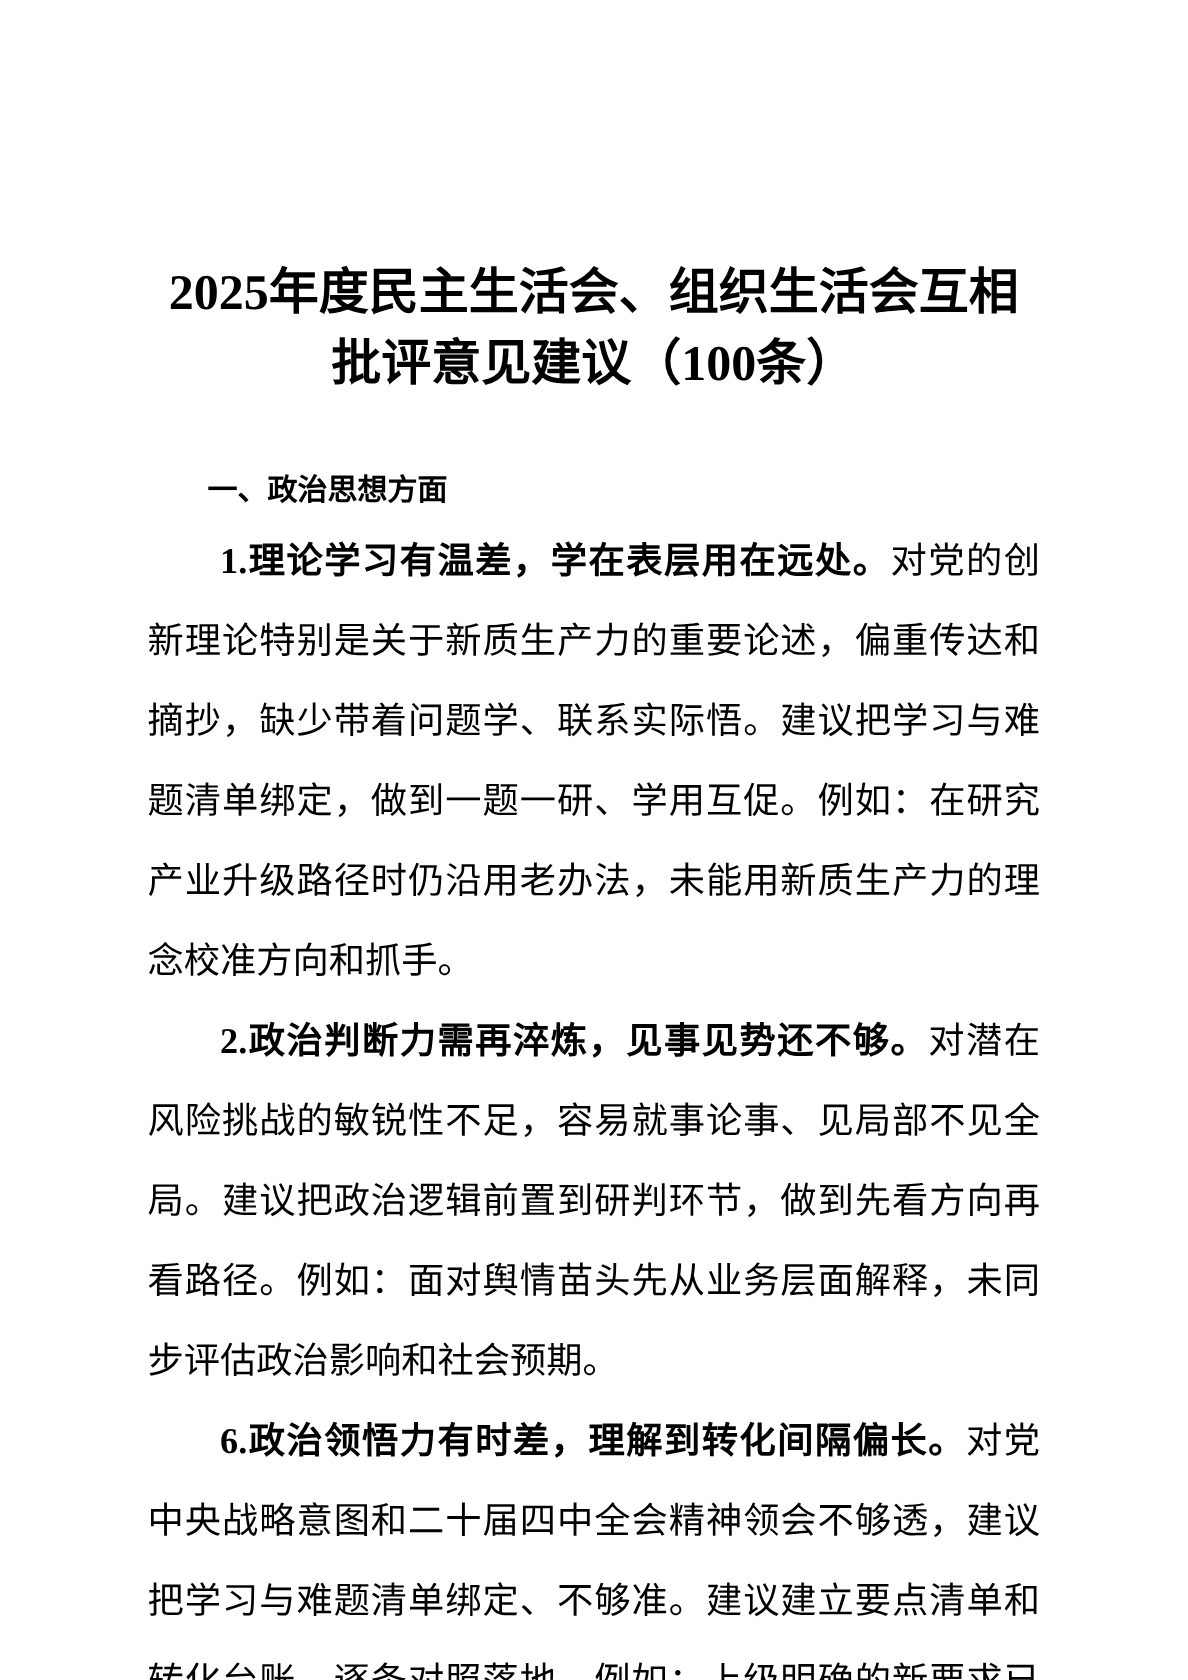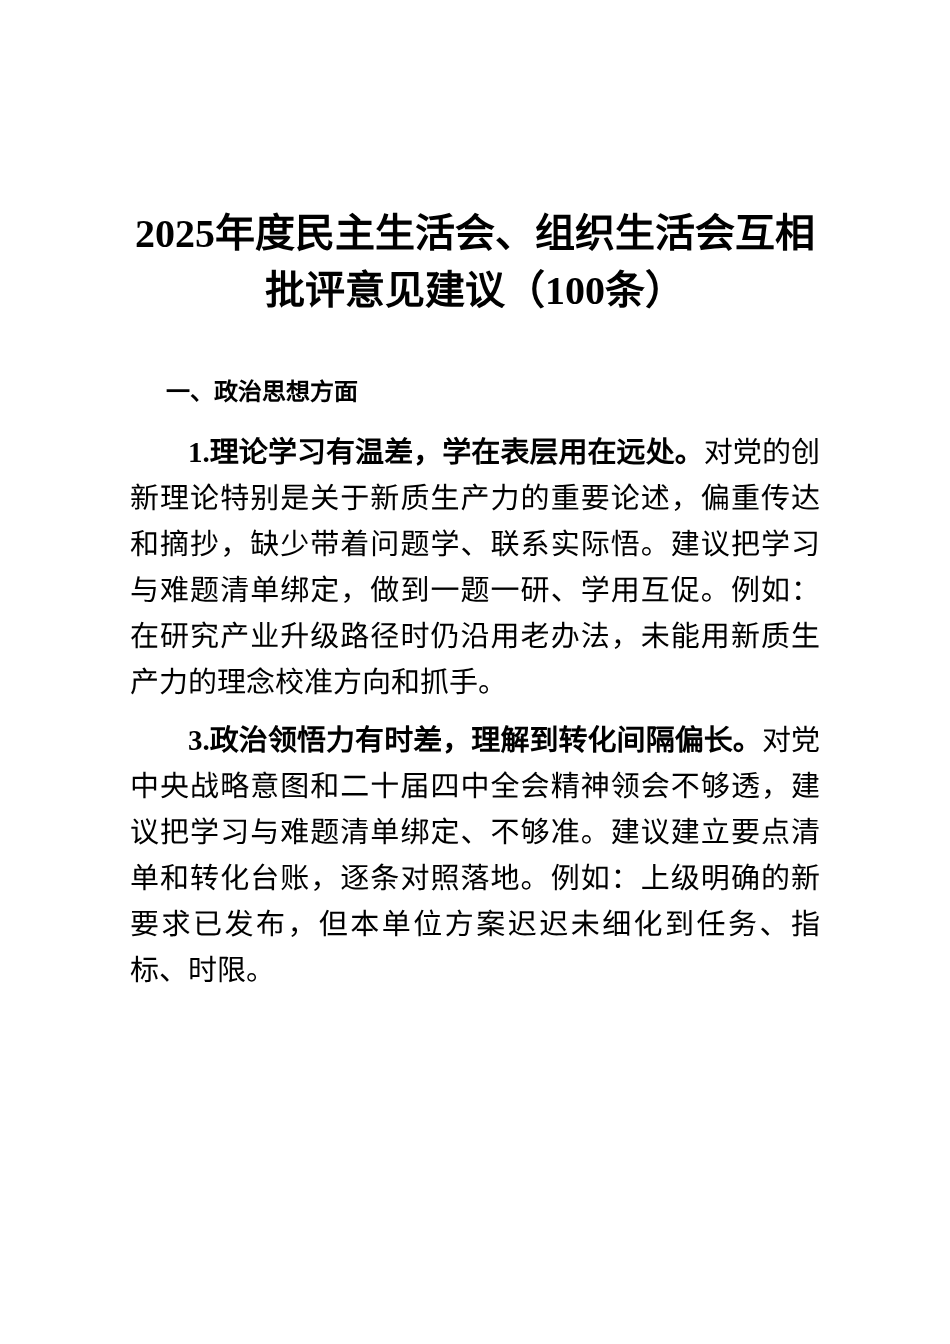--- a/index.html
+++ b/index.html
@@ -36,41 +36,44 @@
     font-weight: 700;
     font-size: 24px;
     line-height: 50px;
     text-indent: 2em;
     color: #000000;
     margin: 0;
   }
   .para {
     font-family: "Liberation Serif", "DejaVu Serif", serif;
     font-size: 29px;
-    line-height: 46px;
+    line-height: 64px;
     text-indent: 2em;
     text-align: justify;
     color: #000000;
-    margin: 12px;
+    margin: 0;
   }
   .para .lead {
     font-weight: 700;
   }
 </style>
 </head>
 <body>
 
 <div class="page">
   <h1 class="doc-title">2025年度民主生活会、组织生活会互相批评意见建议（100条）</h1>
 
   <div class="doc-body">
     <h2 class="section-heading">一、政治思想方面</h2>
 
     <p class="para">
       <span class="lead">1.理论学习有温差，学在表层用在远处。</span><span>对党的创新理论特别是关于新质生产力的重要论述，偏重传达和摘抄，缺少带着问题学、联系实际悟。建议把学习与难题清单绑定，做到一题一研、学用互促。例如：在研究产业升级路径时仍沿用老办法，未能用新质生产力的理念校准方向和抓手。</span>
     </p>
 
+    <p class="para">
+      <span class="lead">2.政治判断力需再淬炼，见事见势还不够。</span><span>对潜在风险挑战的敏锐性不足，容易就事论事、见局部不见全局。建议把政治逻辑前置到研判环节，做到先看方向再看路径。例如：面对舆情苗头先从业务层面解释，未同步评估政治影响和社会预期。</span>
+    </p>
 
     <p class="para">
-      <span class="lead">3.政治领悟力有时差，理解到转化间隔偏长。</span><span>对党中央战略意图和二十届四中全会精神领会不够透，建议把学习与难题清单绑定、不够准。建议建立要点清单和转化台账，逐条对照落地。例如：上级明确的新要求已发布，但本单位方案迟迟未细化到任务、指标、时限。</span>
+      <span class="lead">6.政治领悟力有时差，理解到转化间隔偏长。</span><span>对党中央战略意图和二十届四中全会精神领会不够透，建议把学习与难题清单绑定、不够准。建议建立要点清单和转化台账，逐条对照落地。例如：上级明确的新要求已发布，但本单位方案迟迟未细化到任务、指标、时限。</span>
     </p>
   </div>
 </div>
 
 </body></html>

